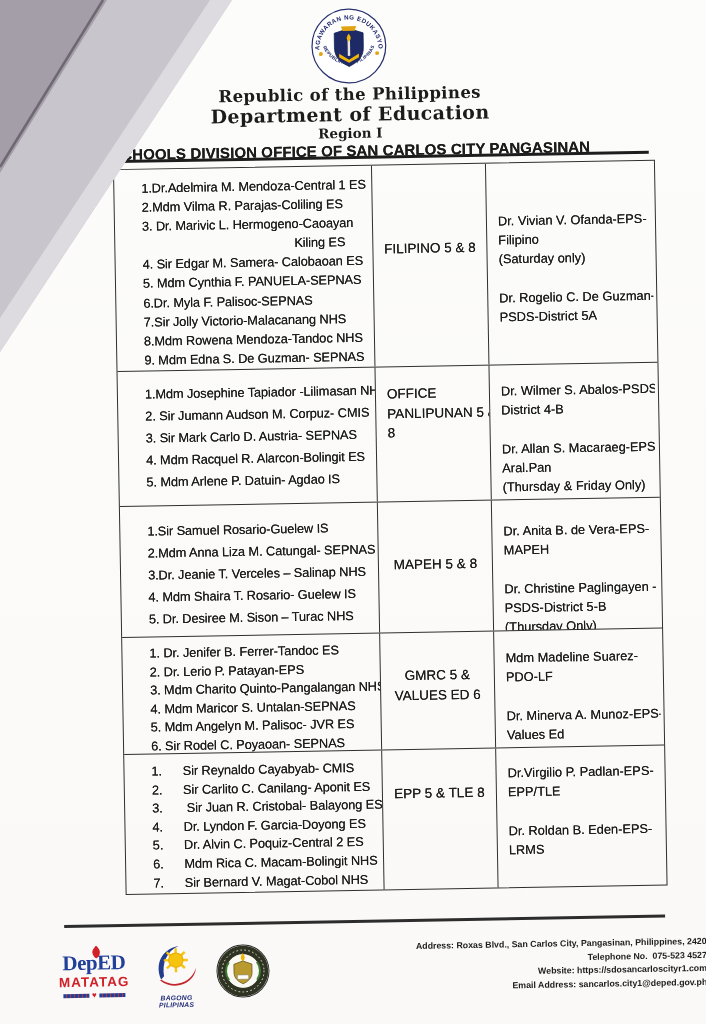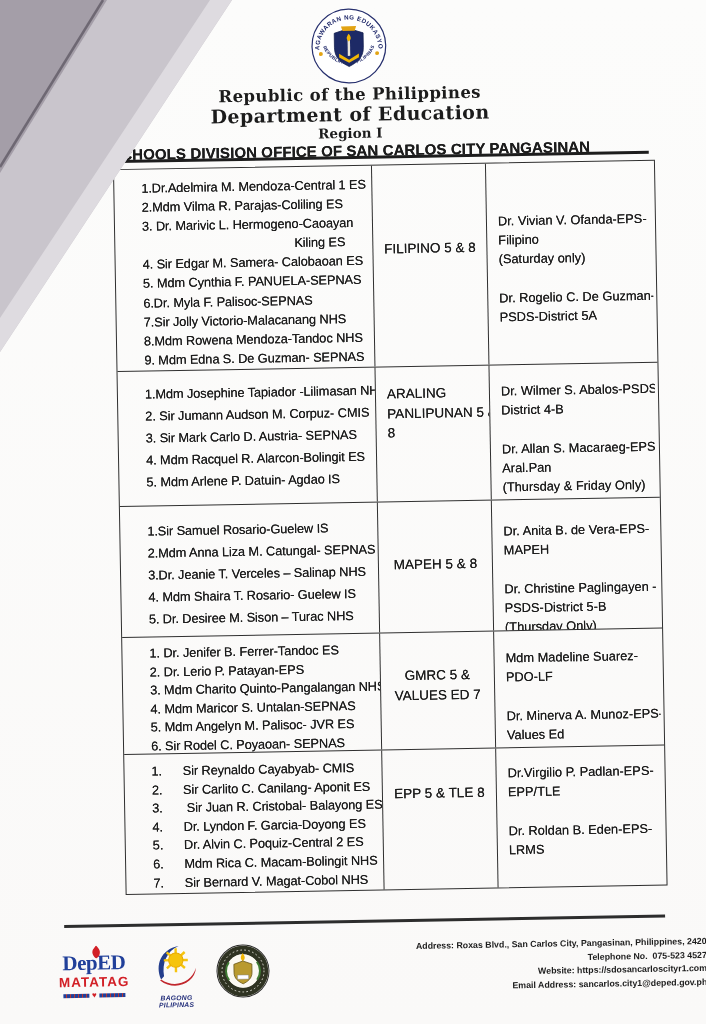--- a/index.html
+++ b/index.html
@@ -127,21 +127,21 @@
       </div>
       <div class="t-row r2">
         <div class="cell names">
             <div class="name-line">1.Mdm Josephine Tapiador -Lilimasan NHS</div>
             <div class="name-line">2. Sir Jumann Audson M. Corpuz- CMIS</div>
             <div class="name-line">3. Sir Mark Carlo D. Austria- SEPNAS</div>
             <div class="name-line">4. Mdm Racquel R. Alarcon-Bolingit ES</div>
             <div class="name-line">5. Mdm Arlene P. Datuin- Agdao IS</div>
           </div>
         <div class="cell subject">
-            <div class="subj-line">ARALING</div>
+            <div class="subj-line">OFFICE</div>
             <div class="subj-line">PANLIPUNAN 5 &amp;</div>
             <div class="subj-line">8</div>
           </div>
         <div class="cell sup">
             <div class="sup-line">Dr. Wilmer S. Abalos-PSDS-</div>
             <div class="sup-line">District 4-B</div>
             <div class="sup-line"></div>
             <div class="sup-line">Dr. Allan S. Macaraeg-EPS-</div>
             <div class="sup-line">Aral.Pan</div>
             <div class="sup-line">(Thursday &amp; Friday Only)</div>
@@ -171,21 +171,21 @@
         <div class="cell names">
             <div class="name-line">1. Dr. Jenifer B. Ferrer-Tandoc ES</div>
             <div class="name-line">2. Dr. Lerio P. Patayan-EPS</div>
             <div class="name-line">3. Mdm Charito Quinto-Pangalangan NHS</div>
             <div class="name-line">4. Mdm Maricor S. Untalan-SEPNAS</div>
             <div class="name-line">5. Mdm Angelyn M. Palisoc- JVR ES</div>
             <div class="name-line">6. Sir Rodel C. Poyaoan- SEPNAS</div>
           </div>
         <div class="cell subject">
             <div class="subj-line">GMRC 5 &amp;</div>
-            <div class="subj-line">VALUES ED 7</div>
+            <div class="subj-line">VALUES ED 6</div>
           </div>
         <div class="cell sup">
             <div class="sup-line">Mdm Madeline Suarez-</div>
             <div class="sup-line">PDO-LF</div>
             <div class="sup-line"></div>
             <div class="sup-line">Dr. Minerva A. Munoz-EPS-</div>
             <div class="sup-line">Values Ed</div>
           </div>
       </div>
       <div class="t-row r5">

